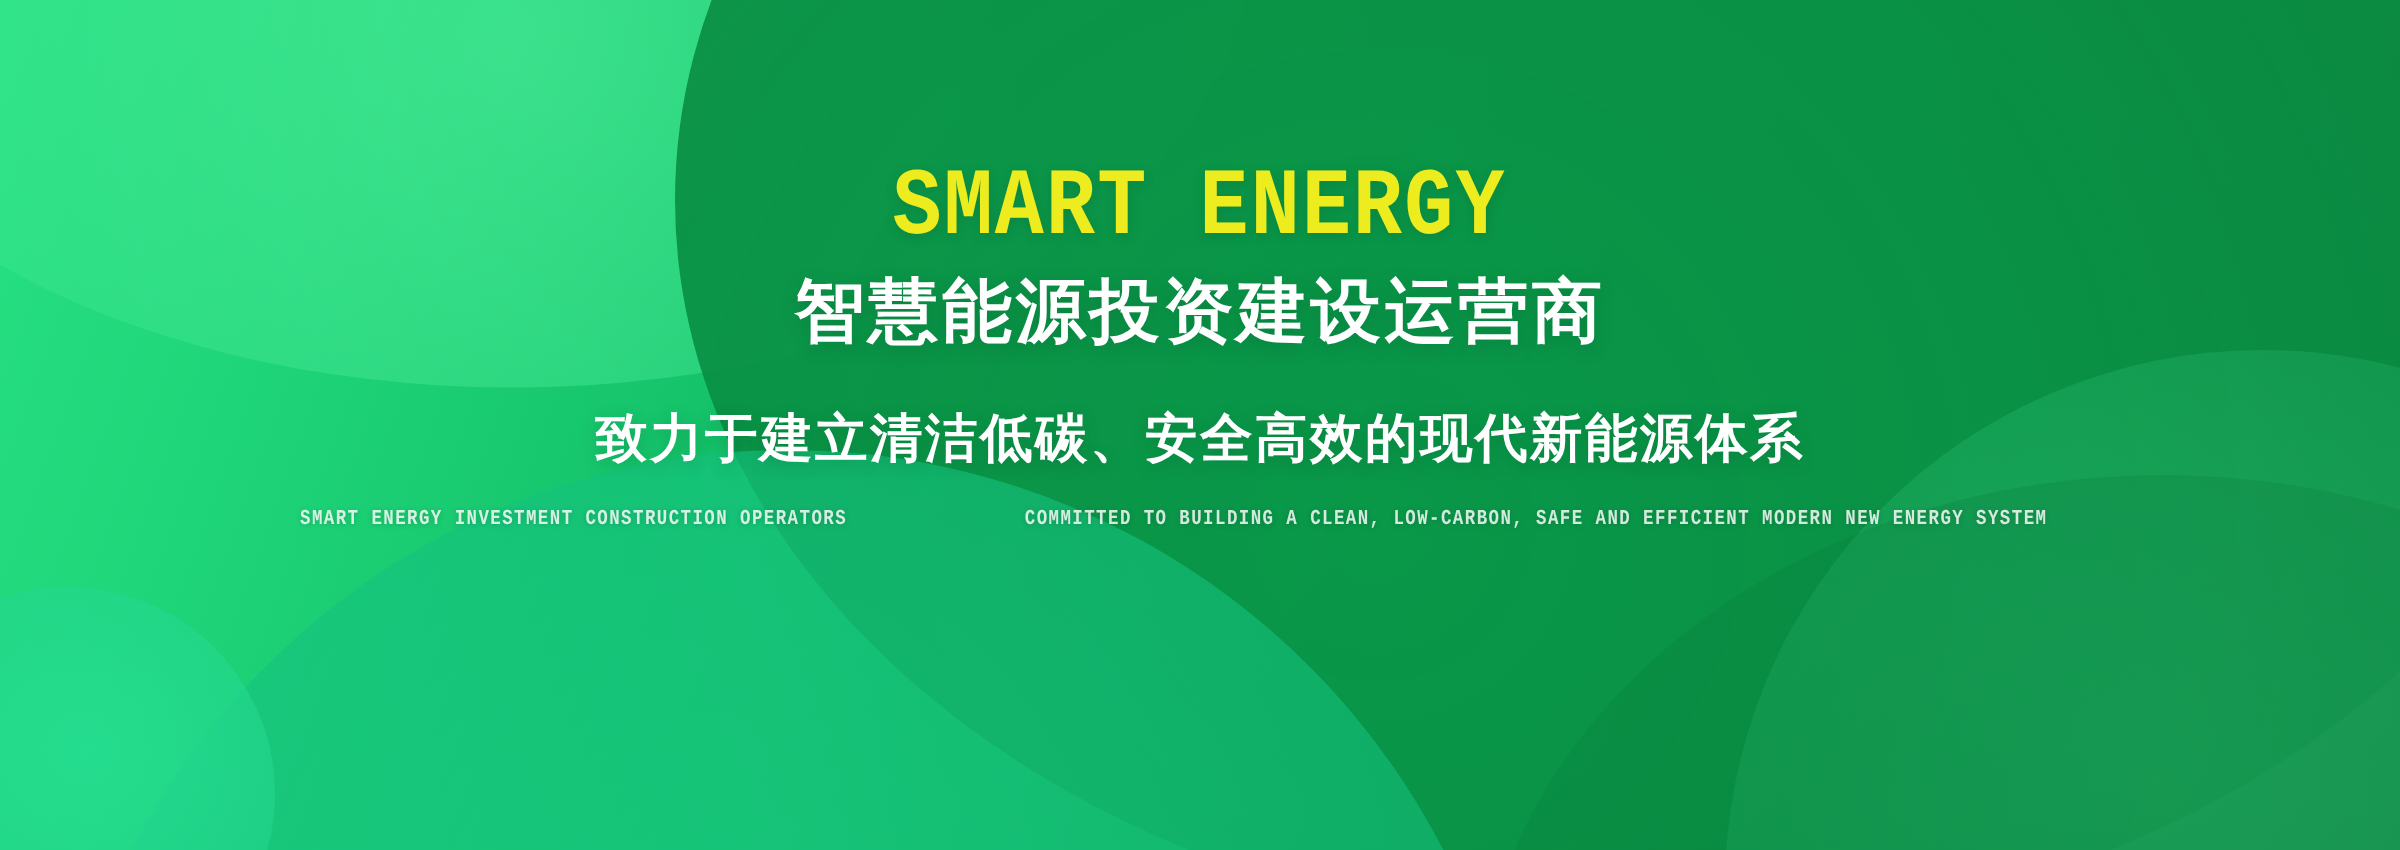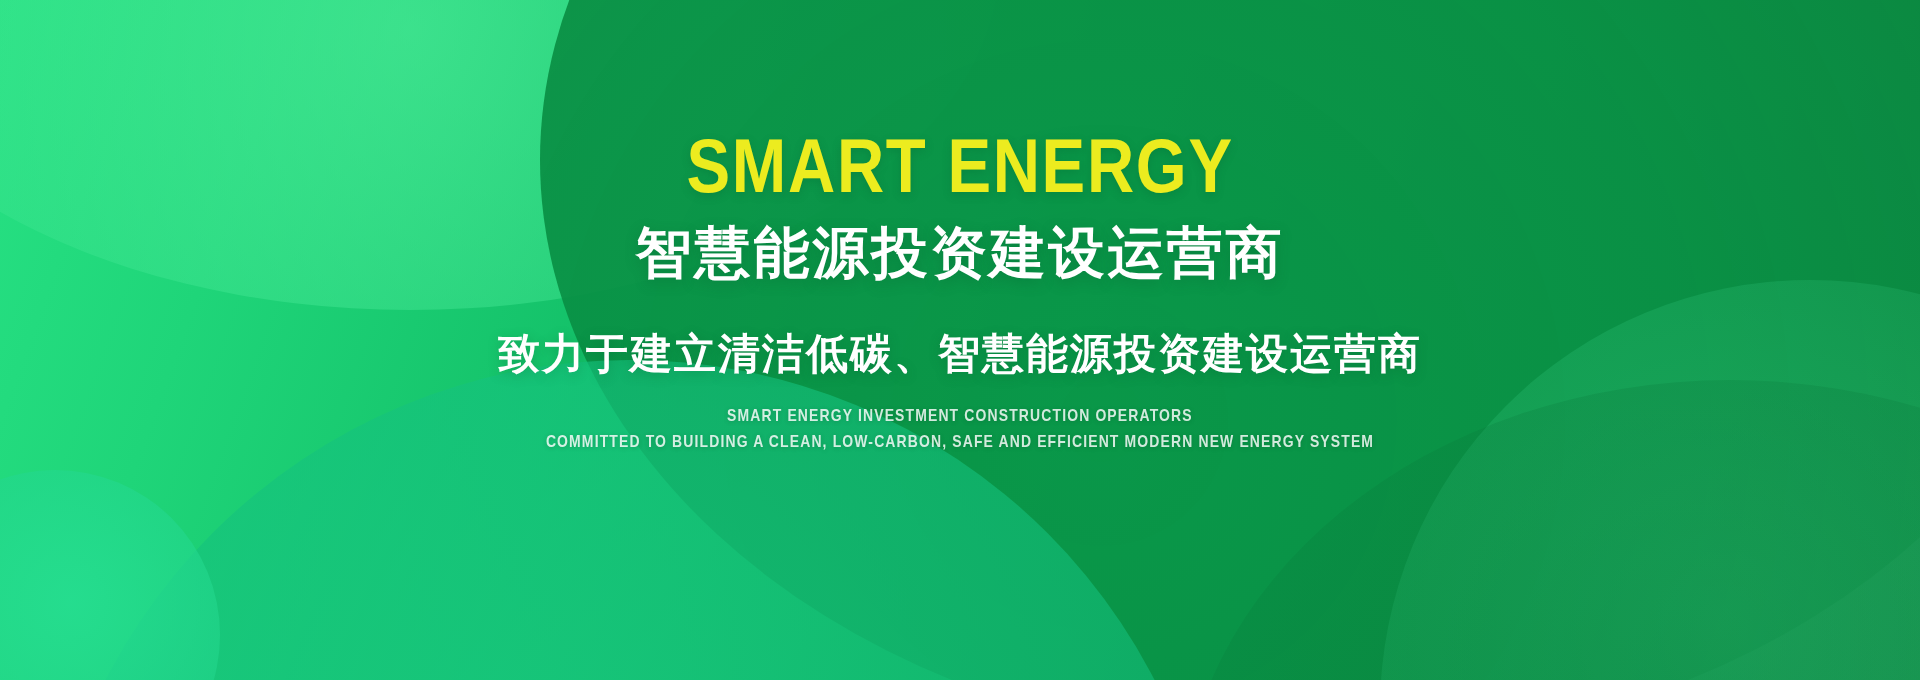--- a/index.html
+++ b/index.html
@@ -6,21 +6,21 @@
   html, body {
     margin: 0;
     padding: 0;
     background: #0f8a3e;
   }
   #banner {
     position: relative;
     width: 1920px;
     height: 680px;
     overflow: hidden;
-    font-family: Liberation Sans, sans-serif;
+    font-family: Liberation Mono, monospace;
     background: linear-gradient(110deg,
         #27e183 0%,
         #1fd579 14%,
         #14c169 33%,
         #0fae5a 52%,
         #0ea152 68%,
         #109a4e 84%,
         #138f49 100%);
   }
 
@@ -149,21 +149,20 @@
     font-weight: 700;
     letter-spacing: 2px;
     margin-top: 44px;
     text-shadow: 0 3px 12px rgba(0, 80, 40, 0.26);
     white-space: nowrap;
   }
 
   .caption-block {
     margin-top: 26px;
     display: flex;
-    flex-direction: column;
     align-items: center;
     gap: 5px;
   }
 
   .caption-en {
     color: rgba(255, 255, 255, 0.82);
     font-size: 17px;
     line-height: 1.25;
     font-weight: 700;
     letter-spacing: 1.4px;
@@ -185,21 +184,21 @@
   <div class="blob blob-dark-right"></div>
   <div class="blob blob-bottom-left"></div>
   <div class="blob blob-corner"></div>
 
   <div class="content">
 
     <div class="title-en">SMART ENERGY</div>
 
     <div class="title-cn">智慧能源投资建设运营商</div>
 
-    <div class="subtitle-cn">致力于建立清洁低碳、智慧能源投资建设运营商</div>
+    <div class="subtitle-cn">致力于建立清洁低碳、安全高效的现代新能源体系</div>
 
     <div class="caption-block">
       <div class="caption-en">SMART ENERGY INVESTMENT CONSTRUCTION OPERATORS</div>
       <div class="caption-en">COMMITTED TO BUILDING A CLEAN, LOW-CARBON, SAFE AND EFFICIENT MODERN NEW ENERGY SYSTEM</div>
     </div>
 
   </div>
 </div>
 
 </body></html>

